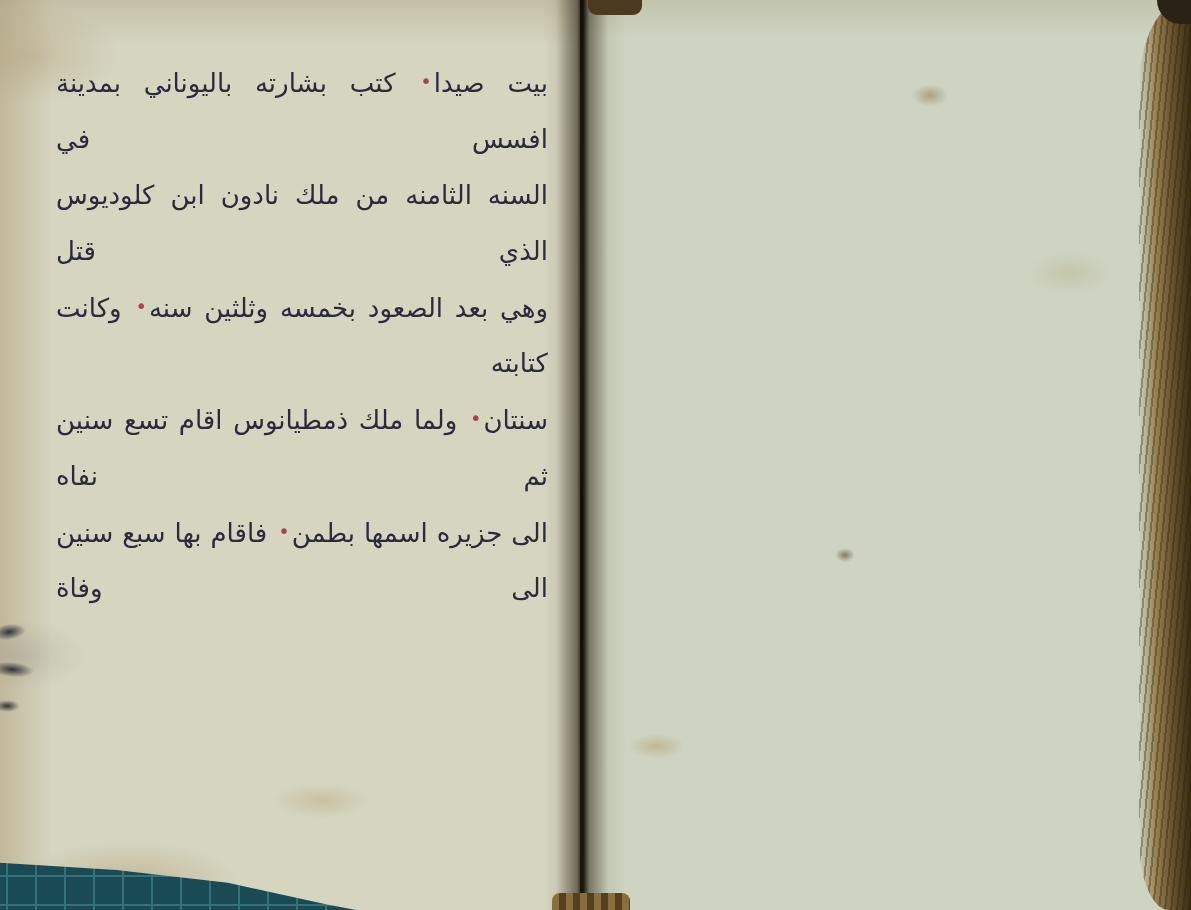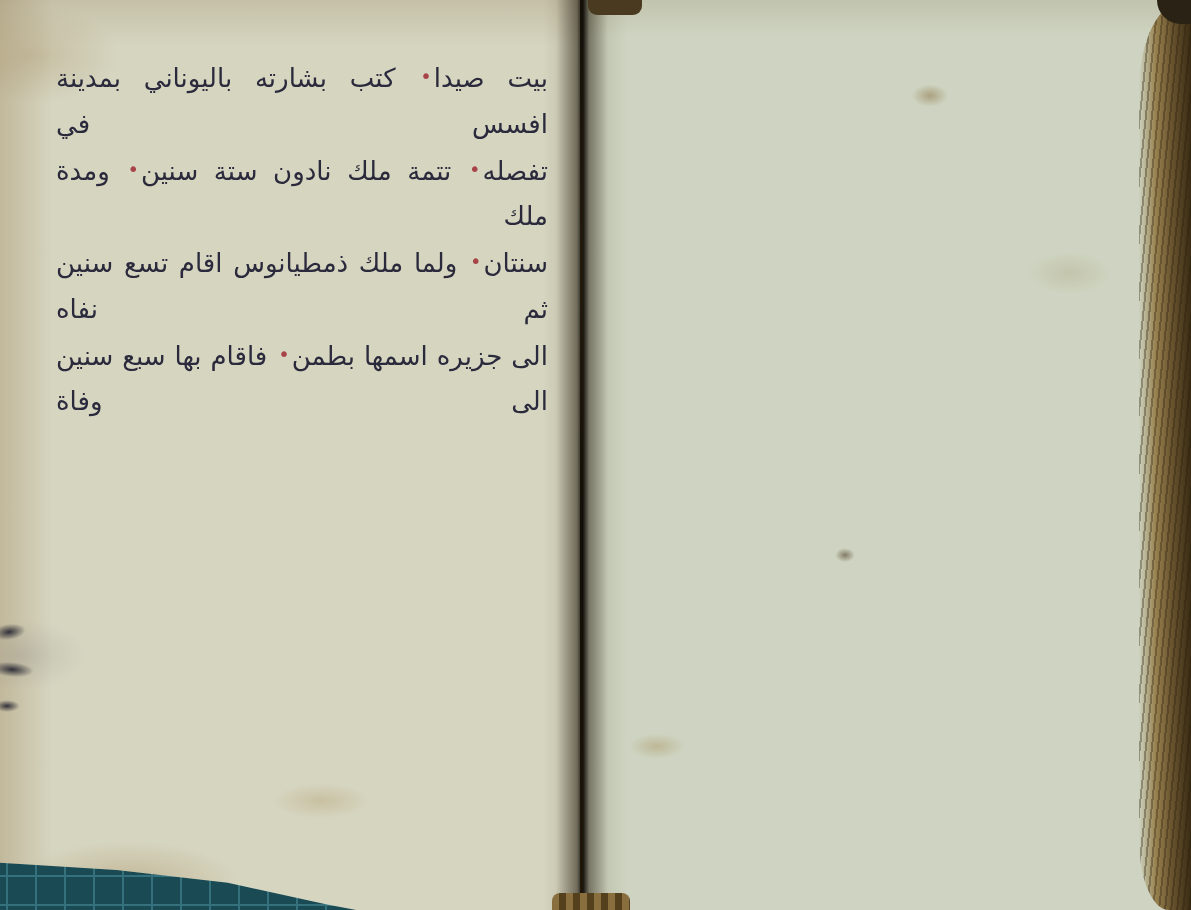--- a/index.html
+++ b/index.html
@@ -88,36 +88,37 @@
   }
   .endband{
     position:absolute;left:552px;top:893px;width:78px;height:17px;
     background:repeating-linear-gradient(90deg,#8a6f3e 0 7px,#55401e 7px 14px);
     border-radius:8px 8px 0 0;
   }
   
   .text-block{position:absolute;direction:rtl;color:var(--ink);}
   .text-left{left:56px;top:54px;width:492px;font-size:26px;}
   .ms-line{
-    line-height:46px;white-space:nowrap;
+    line-height:56px;white-space:nowrap;
     text-align:justify;text-align-last:justify;white-space:normal;
     letter-spacing:.2px;
   }
   .red-dot{color:var(--red-ink);font-size:.75em;vertical-align:.18em;padding:0 2px;}
 </style>
 </head>
 <body>
 
 <div class="photo">
   <div class="mat"></div>
 
   <div class="page-left">
     <div class="text-block text-left" lang="ar">
         <div class="ms-line">بيت صيدا<span class="red-dot">•</span> كتب بشارته باليوناني بمدينة افسس في</div>
-        <div class="ms-line">تفصله<span class="red-dot">•</span> تتمة ملك نادون ستة سنين<span class="red-dot">•</span> ومدة ملك</div>
+        <div class="ms-line">السنه الثامنه من ملك نادون ابن كلوديوس الذي قتل</div>
+        <div class="ms-line">وهي بعد الصعود بخمسه وثلثين سنه<span class="red-dot">•</span> وكانت كتابته</div>
         <div class="ms-line">سنتان<span class="red-dot">•</span> ولما ملك ذمطيانوس اقام تسع سنين ثم نفاه</div>
         <div class="ms-line">الى جزيره اسمها بطمن<span class="red-dot">•</span> فاقام بها سبع سنين الى وفاة</div>
       </div>
   </div>
 
   <div class="smudge s1"></div>
   <div class="smudge s2"></div>
   <div class="smudge s3"></div>
 
   <div class="page-right">

